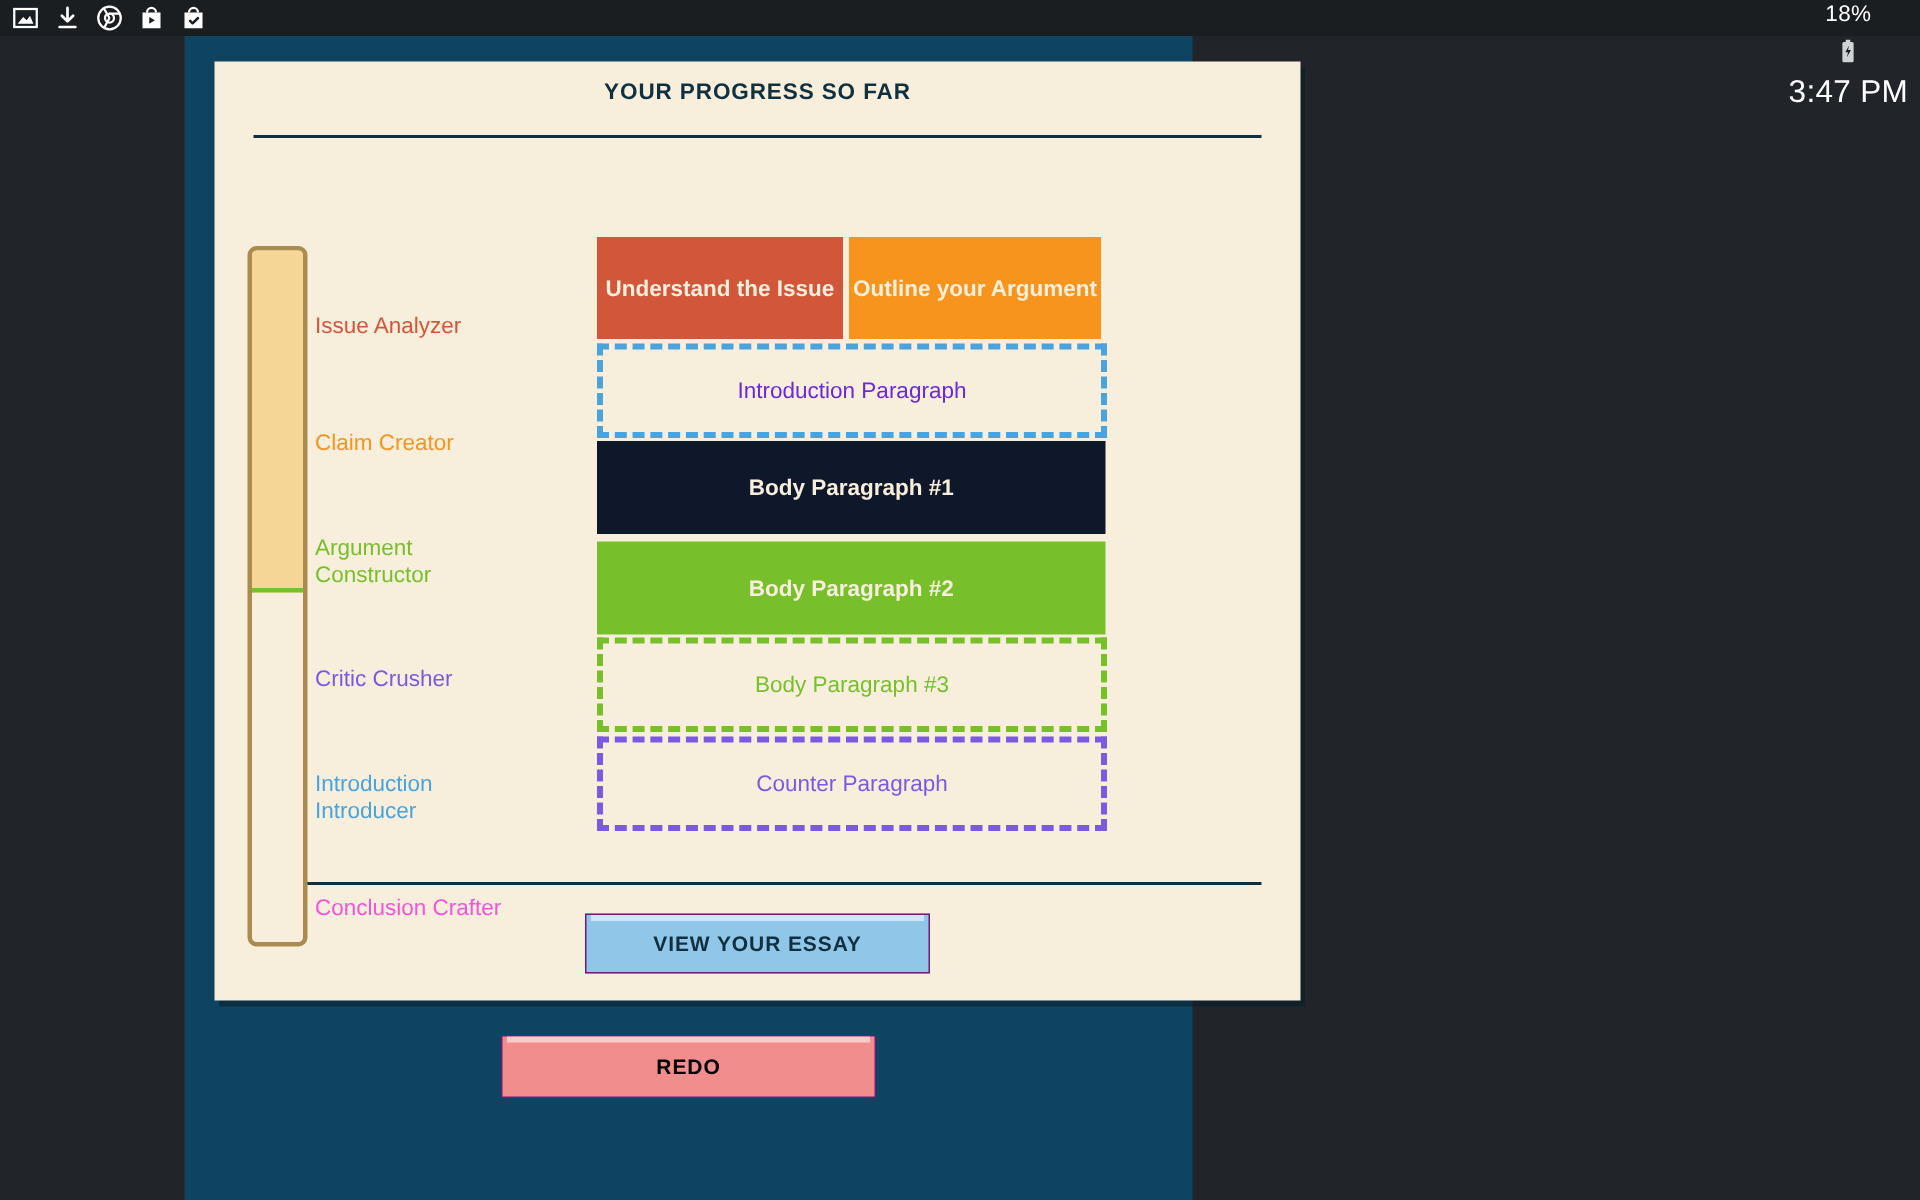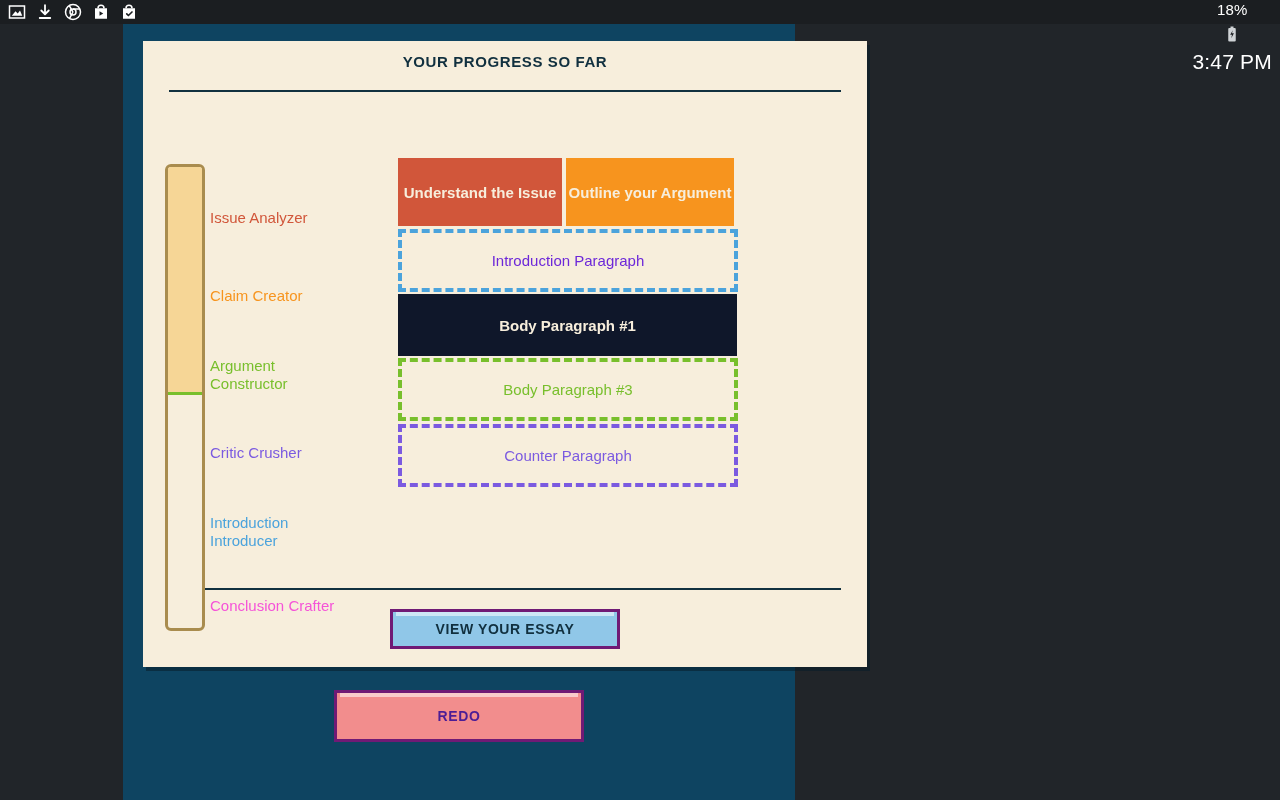--- a/index.html
+++ b/index.html
@@ -118,21 +118,21 @@
 
   
   #card-footer { margin-top: 2px; }
   .divider-bottom {
     height: 2px; background: #11303f;
     margin: 0 26px 0 26px;
   }
 
   .btn {
     position: relative;
-    border: 3px solid #701a75;
+    border: 1px solid #701a75;
     color: #11303f;
     font-weight: bold;
     font-size: 14px;
     letter-spacing: .6px;
     display: flex; align-items: center; justify-content: center;
     cursor: pointer;
   }
   .btn::before {
     content: "";
     position: absolute; left: 3px; right: 3px; top: 0; height: 4px;
@@ -145,23 +145,23 @@
     margin: 19px auto 0 auto;
   }
 
   
   #footer-actions {
     position: absolute; left: 0; top: 666px;
     width: 672px; height: 60px;
     display: flex; justify-content: center; gap: 66px;
   }
   #btn-redo {
-    width: 250px; height: 52px;
+    width: 250px; height: 42px;
     background: #f28d8d;
-    color: #4c1d95;
+    color: #000000;
   }
   #btn-continue {
     width: 250px; height: 38px;
     background: #90c7e8;
     color: #11303f;
   }
 </style>
 </head>
 <body>
 
@@ -236,20 +236,21 @@
         <div class="stage-label" style="top: 501px; color: rgb(245, 83, 216);">Conclusion Crafter</div>
       </div>
 
       <div id="blocks">
         <div class="row-top">
           <div id="blk-understand" class="block solid-block">Understand the Issue</div>
           <div id="blk-outline" class="block solid-block">Outline your Argument</div>
         </div>
         <div id="blk-intro" class="dashed-block">Introduction Paragraph</div>
         <div id="blk-body1" class="block solid-block">Body Paragraph #1</div>
+        <div id="blk-body2" class="block solid-block">Body Paragraph #2</div>
         <div id="blk-body3" class="dashed-block">Body Paragraph #3</div>
         <div id="blk-counter" class="dashed-block">Counter Paragraph</div>
       </div>
 
     </div>
 
     <div id="card-footer">
       <div class="divider-bottom"></div>
       <div id="btn-view" class="btn">VIEW YOUR ESSAY</div>
     </div>

